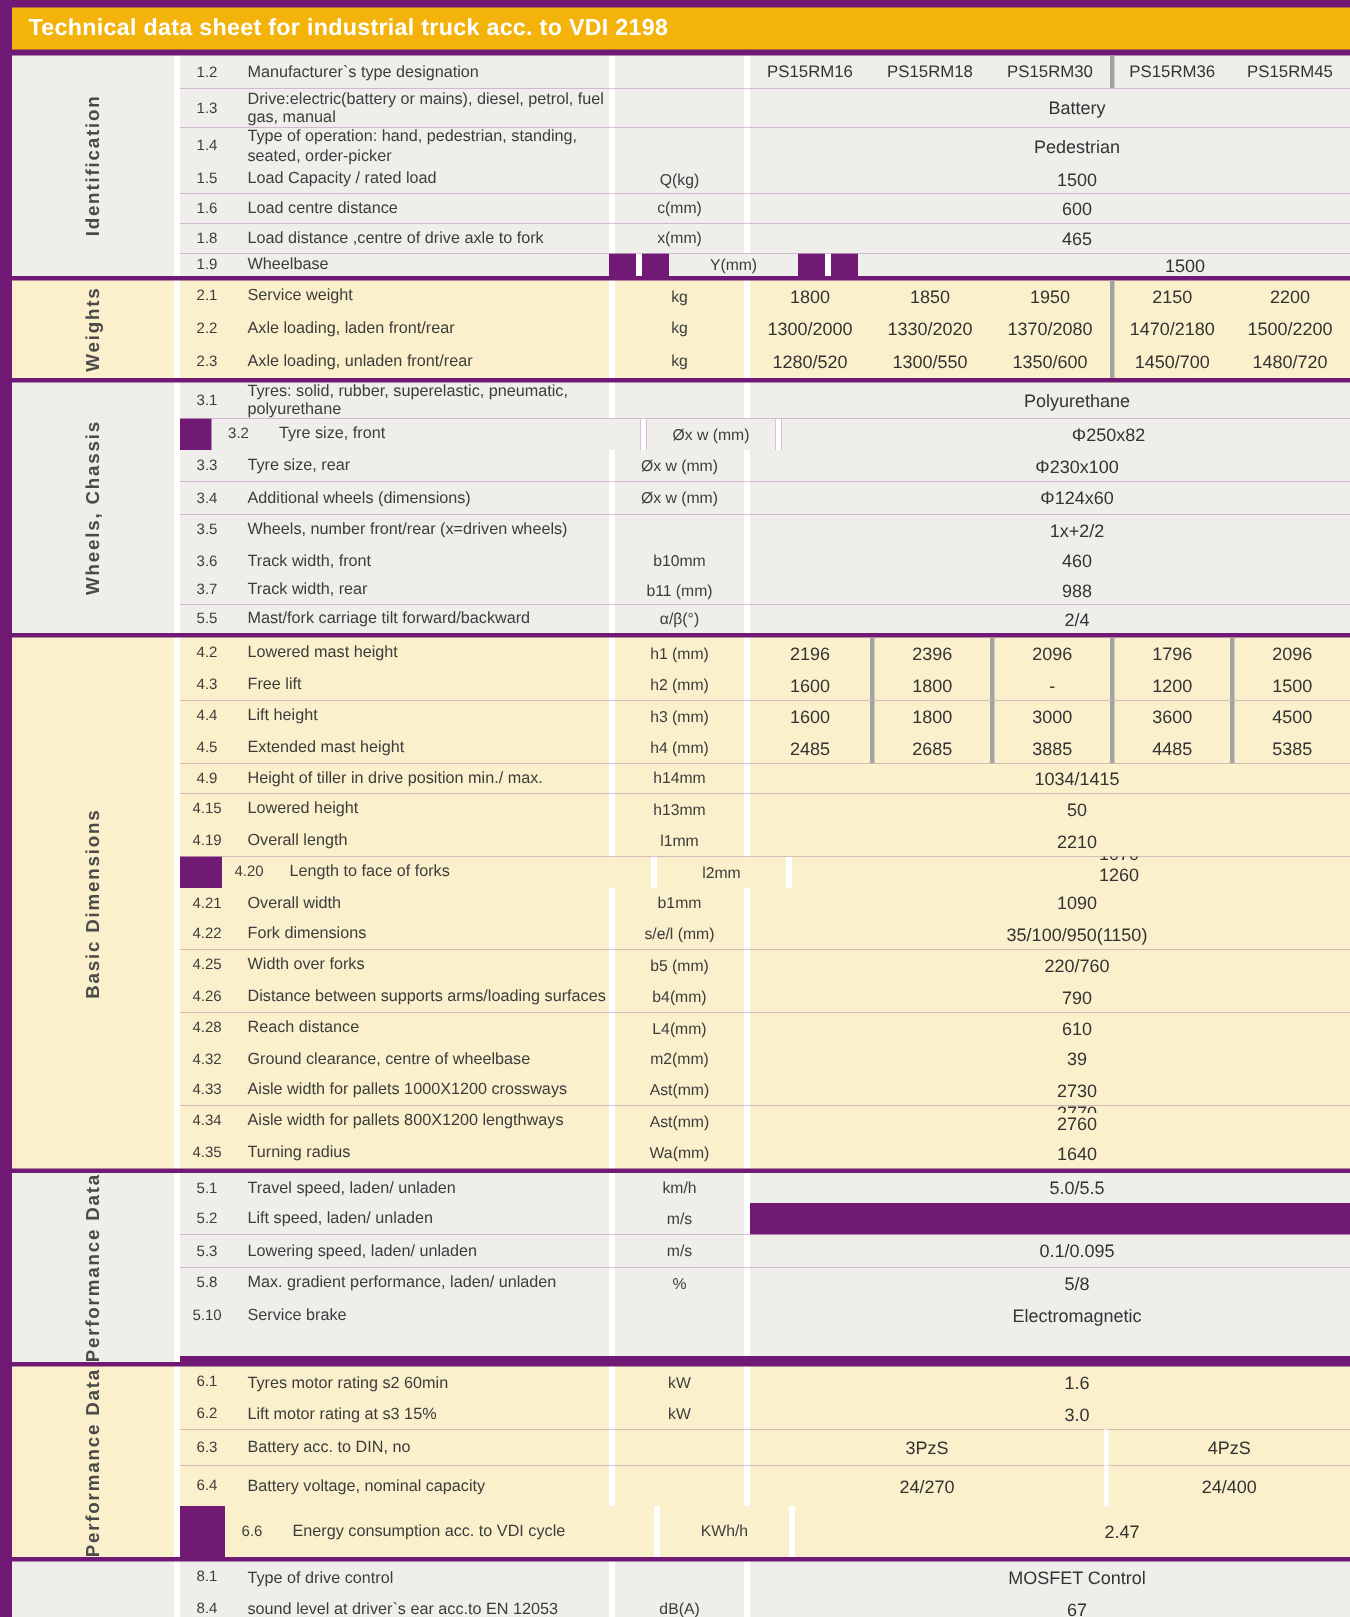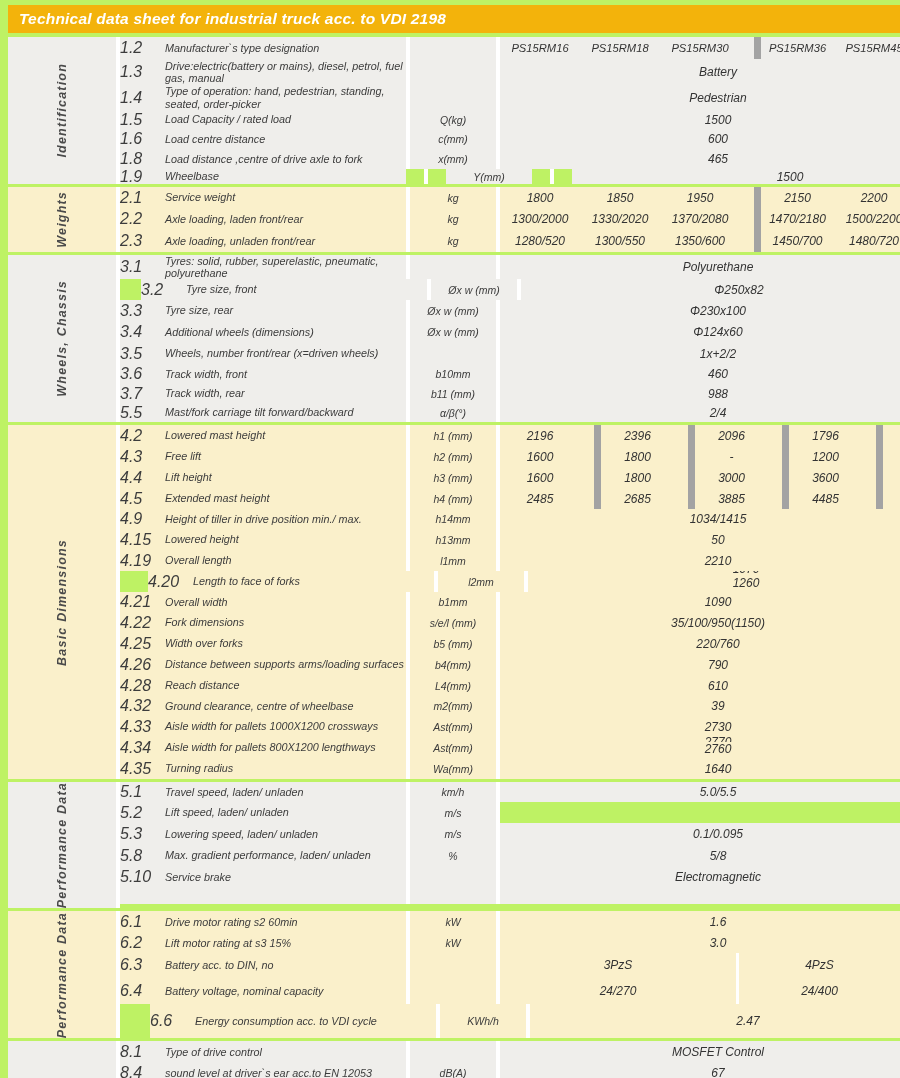--- a/index.html
+++ b/index.html
@@ -1,40 +1,40 @@
 <!DOCTYPE html>
 <html><head>
 <meta charset="utf-8">
 <style>
   html,body{margin:0;padding:0;background:#fff;}
   body{font-family:"Liberation Sans",sans-serif;}
-  .page{width:900px;height:1078px;background:#bef264;overflow:hidden;position:relative;font-style:italic;
+  .page{width:900px;height:1078px;background:#701a75;overflow:hidden;position:relative;
         --gold:#F3B30B;--gray:#EFEEEB;--cream:#FAF0CB;}
   .titlebar{margin:5px 0 4px 8px;height:28px;background:var(--gold);color:#fff;
             font-size:15.5px;font-weight:700;line-height:28px;padding-left:11px;letter-spacing:.2px;}
   .table{margin-left:8px;}
   .section{display:flex;margin-bottom:3px;}
   .section.gray{--bg:var(--gray);}
   .section.cream{--bg:var(--cream);}
   .label-col{width:108px;flex:none;background:var(--bg);display:flex;align-items:center;justify-content:center;}
   .rot{writing-mode:vertical-rl;transform:rotate(180deg);font-weight:700;font-size:12.5px;
        color:#4a4a4a;letter-spacing:1.2px;white-space:nowrap;}
   .vgap{width:4px;flex:none;background:#fff;}
   .rows{flex:1;display:flex;flex-direction:column;}
   .row{display:flex;flex:none;}
   .c-desc{width:286px;flex:none;background:var(--bg);display:flex;align-items:center;box-sizing:border-box;}
-  .c-no{width:36px;flex:none;text-align:left;font-size:16px;color:#3c3c3c;}
+  .c-no{width:36px;flex:none;text-align:center;font-size:10px;color:#3c3c3c;}
   .c-text{flex:1;padding-left:9px;padding-right:2px;font-size:10.8px;color:#3c3c3c;line-height:1.12;}
   .c-unit{width:86px;flex:none;background:var(--bg);display:flex;align-items:center;justify-content:center;
           font-size:10.5px;color:#3c3c3c;text-align:center;}
   .c-vals{width:436px;flex:none;background:var(--bg);display:flex;position:relative;}
   .vc{width:80px;flex:none;display:flex;align-items:center;justify-content:center;
       font-size:12px;color:#333;box-sizing:border-box;}
   .vc.mdl{font-size:11.2px;}
-  .vc.sep{border-left:7px solid #a3a3a3;margin-left:14px;}
+  .vc.sep{border-left:3px solid #a3a3a3;}
   .vm{flex:1;display:flex;align-items:center;justify-content:center;font-size:12px;color:#333;position:relative;}
   .vm.has-ghost{align-items:flex-end;padding-bottom:2px;}
   .vc-l{width:236px;flex:none;display:flex;align-items:center;justify-content:center;font-size:12px;color:#333;box-sizing:border-box;}
   .vc-r{width:164px;flex:none;display:flex;align-items:center;justify-content:center;font-size:12px;color:#333;
         border-left:3px solid #fff;box-sizing:border-box;}
   .ghost{position:absolute;top:0;left:0;right:0;overflow:hidden;text-align:center;font-size:12px;color:#333;line-height:12px;}
   .ghost.bottom{height:4px;}
   .ghost.bottom>span{display:inline-block;transform:translateY(-8px);}
   .ghost.top{height:5px;}
   .ghost.top>span{display:inline-block;transform:translateY(-1px);}
@@ -605,21 +605,21 @@
       </div>
       <div class="section cream">
         <div class="label-col">
           <span class="rot">Performance Data</span>
         </div>
         <div class="vgap"></div>
         <div class="rows">
           <div class="row" style="height: 21px;">
             <div class="c-desc">
               <span class="c-no">6.1</span>
-              <div class="c-text">Drive motor rating s2 60min</div>
+              <div class="c-text">Tyres motor rating s2 60min</div>
             </div>
             <div class="vgap"></div>
             <div class="c-unit">kW</div>
             <div class="vgap"></div>
             <div class="c-vals">
               <div class="vm">1.6</div>
             </div>
           </div>
           <div class="row" style="height: 21px;">
             <div class="c-desc">

